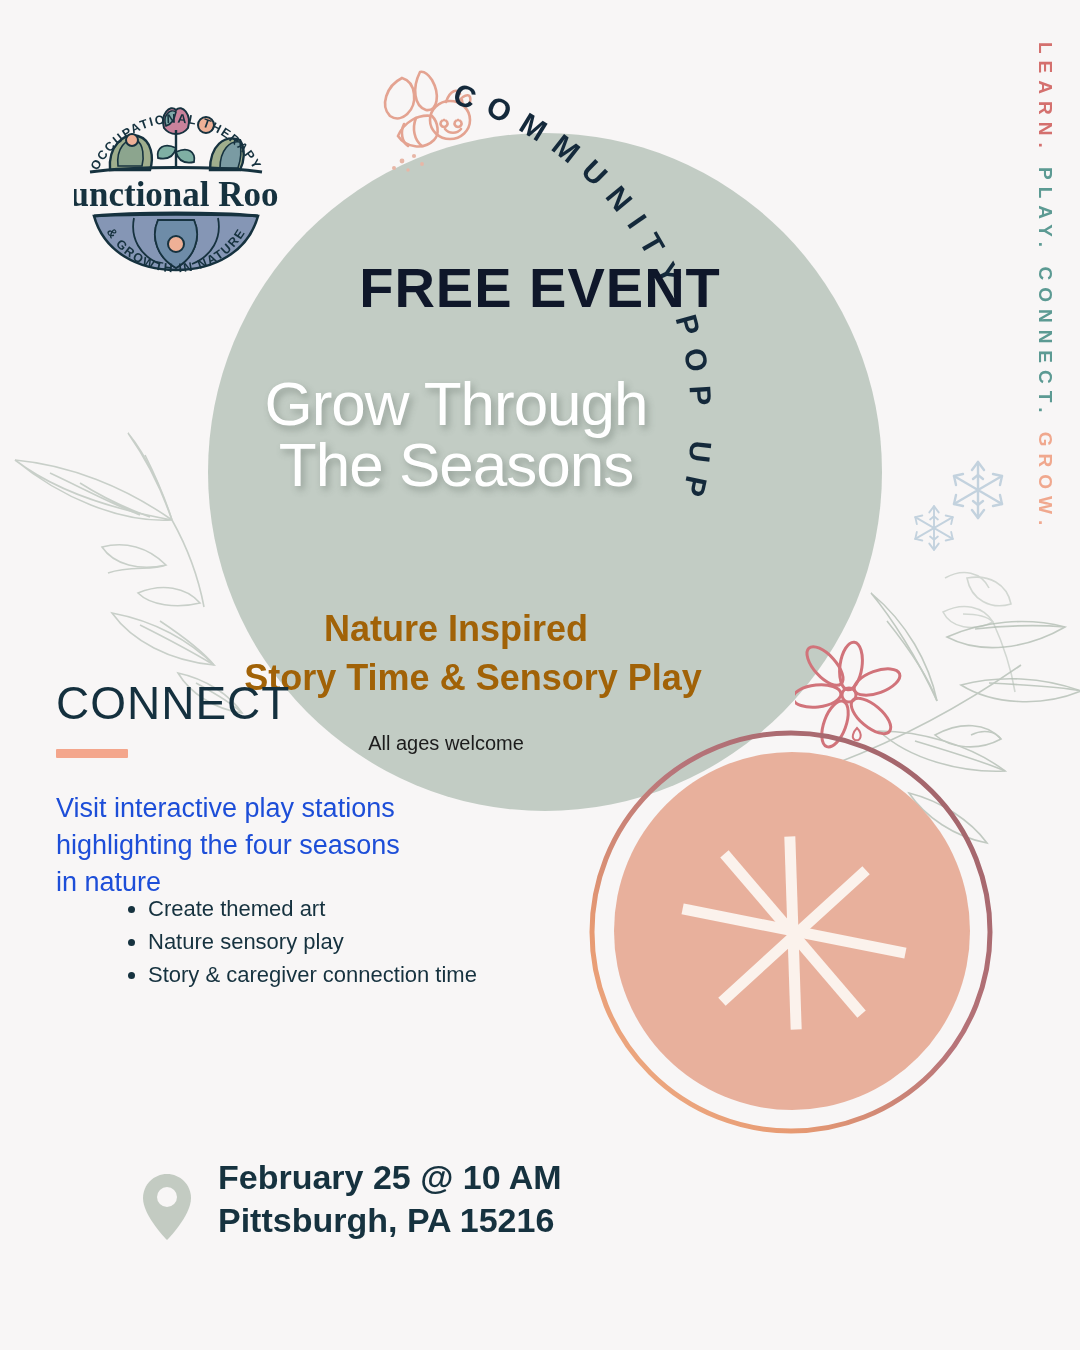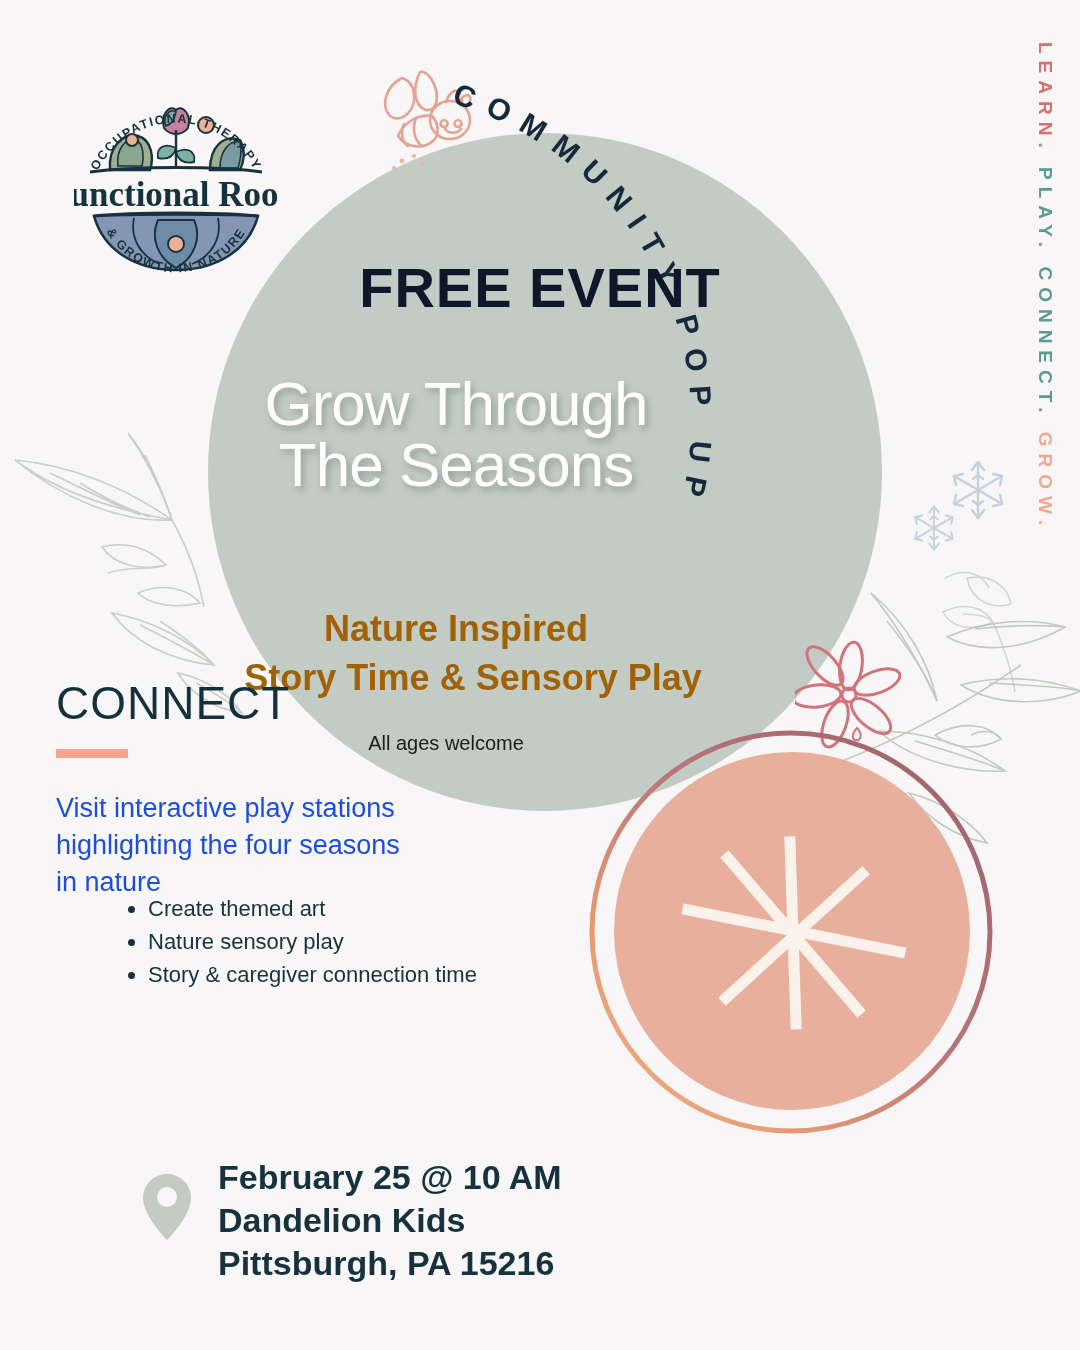--- a/index.html
+++ b/index.html
@@ -328,17 +328,16 @@
     </g>
   </svg>
 
   <svg class="pin" viewBox="0 0 52 70">
     <path d="M26 2 C12.8 2 2 12.8 2 26 C2 44 26 68 26 68 C26 68 50 44 50 26 C50 12.8 39.2 2 26 2 Z" fill="#C3CBC2"></path>
     <circle cx="26" cy="25" r="10" fill="#F8F6F6"></circle>
   </svg>
 
   <div class="loc-text">
     <span>February 25 @ 10 AM</span>
-    <span>Dandelion Kids</span>
     <span>Pittsburgh, PA 15216</span>
   </div>
 
 </div>
 
 </body></html>

